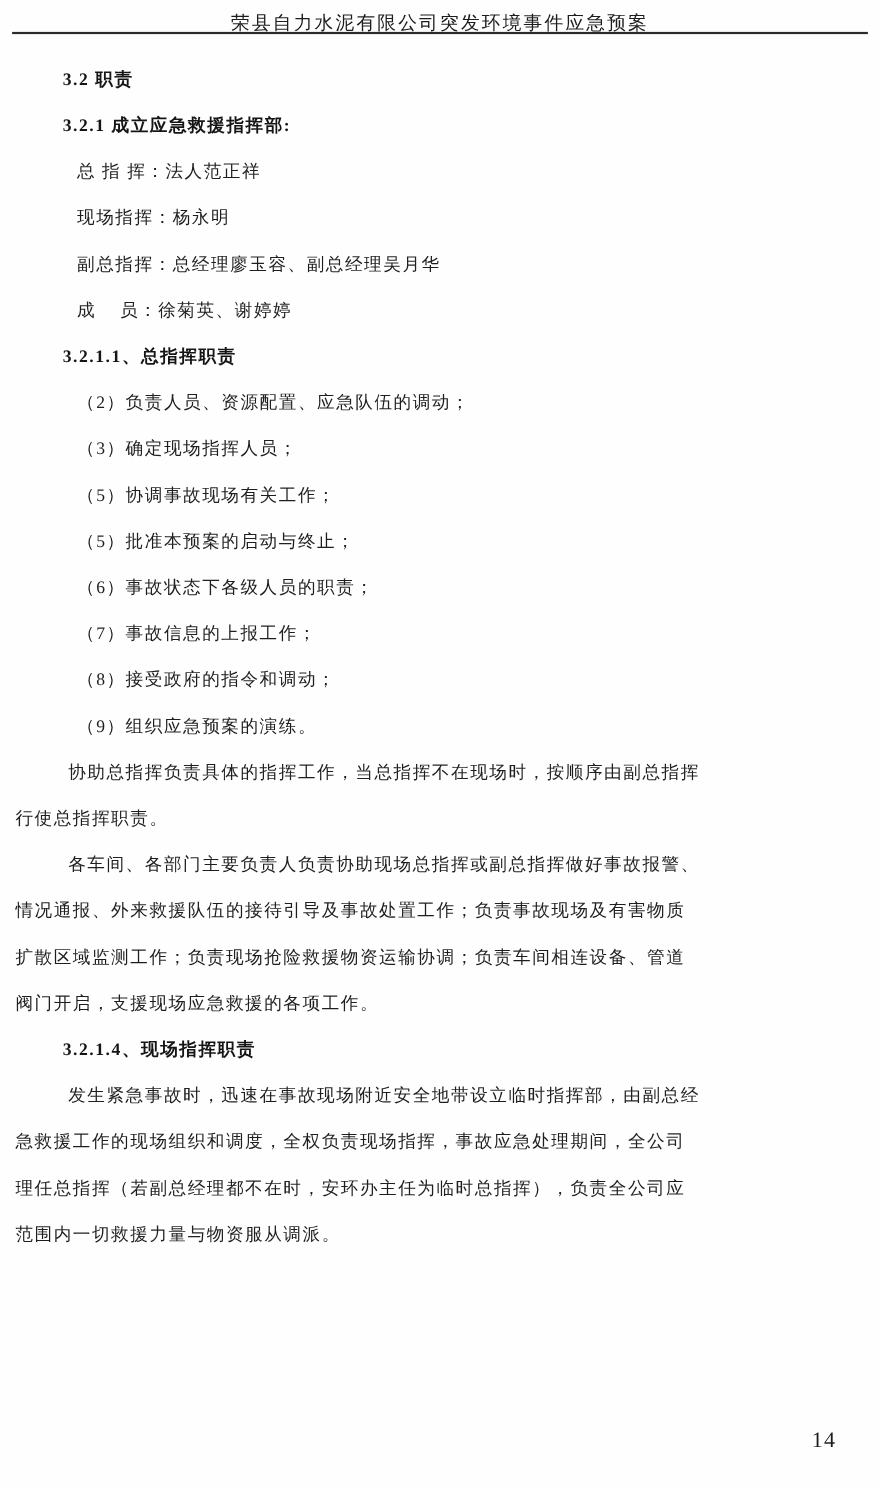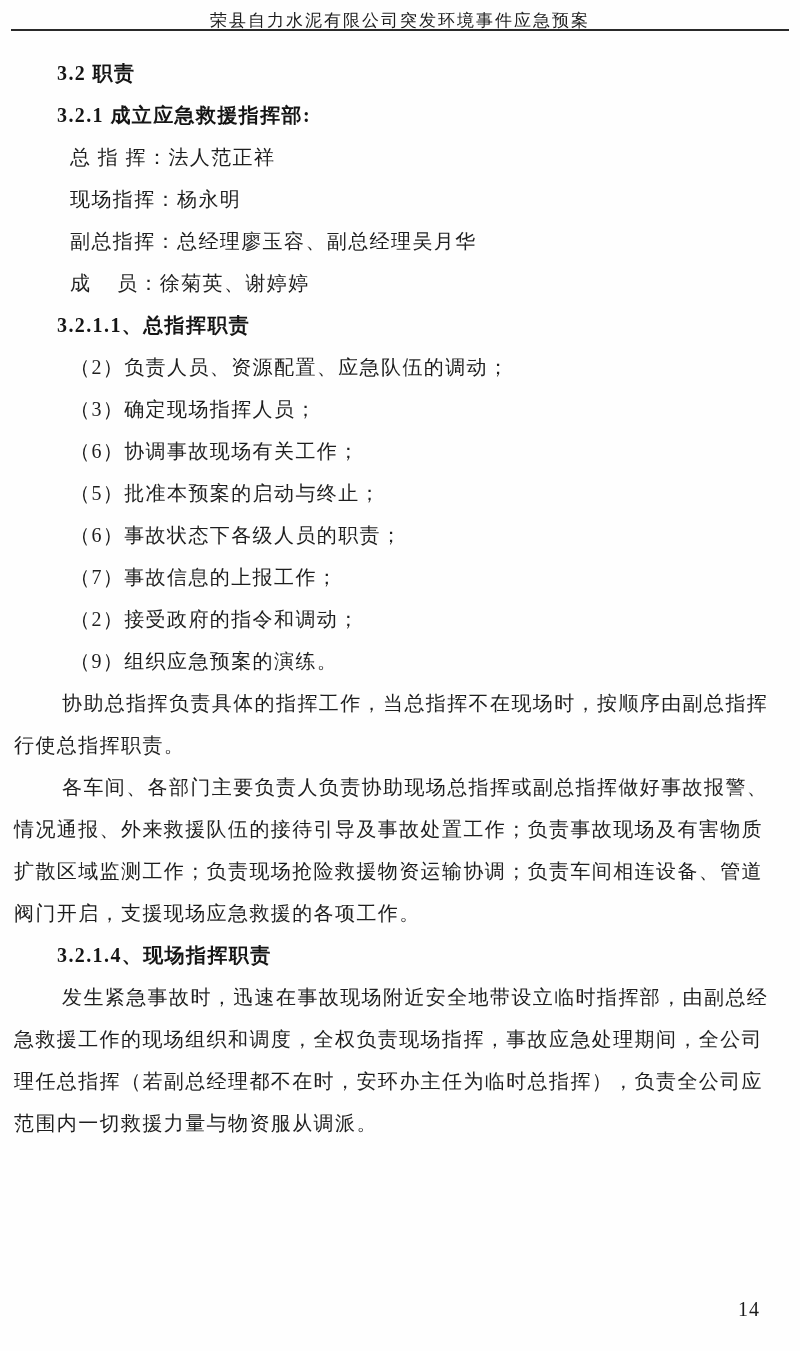--- a/index.html
+++ b/index.html
@@ -30,21 +30,21 @@
     height: 0;
     border-bottom: 2.5px solid #2a2a2a;
   }
   .content {
     position: absolute;
     top: 52px; left: 14px; right: 14px;
   }
   .line {
     height: 42px;
     line-height: 42px;
-    font-size: 20px;
+    font-size: 16px;
     letter-spacing: 1.4px;
     white-space: pre;
     overflow: visible;
   }
   .h  { font-weight: bold; padding-left: 43px; color: #151515; }
   .roster { padding-left: 56px; }
   .item   { padding-left: 56px; }
   .pf { padding-left: 48px; }
   .pc { padding-left: 0; }
   .pagenum {
@@ -67,25 +67,25 @@
   <div class="content">
     <div class="line h">3.2 职责</div>
     <div class="line h">3.2.1 成立应急救援指挥部:</div>
     <div class="line roster">总 指 挥：法人范正祥</div>
     <div class="line roster">现场指挥：杨永明</div>
     <div class="line roster">副总指挥：总经理廖玉容、副总经理吴月华</div>
     <div class="line roster">成    员：徐菊英、谢婷婷</div>
     <div class="line h">3.2.1.1、总指挥职责</div>
     <div class="line item">（2）负责人员、资源配置、应急队伍的调动；</div>
     <div class="line item">（3）确定现场指挥人员；</div>
-    <div class="line item">（6）协调事故现场有关工作；</div>
+    <div class="line item">（5）协调事故现场有关工作；</div>
     <div class="line item">（5）批准本预案的启动与终止；</div>
     <div class="line item">（6）事故状态下各级人员的职责；</div>
     <div class="line item">（7）事故信息的上报工作；</div>
-    <div class="line item">（2）接受政府的指令和调动；</div>
+    <div class="line item">（8）接受政府的指令和调动；</div>
     <div class="line item">（9）组织应急预案的演练。</div>
     <div class="line pf">协助总指挥负责具体的指挥工作，当总指挥不在现场时，按顺序由副总指挥</div>
     <div class="line pc">行使总指挥职责。</div>
     <div class="line pf">各车间、各部门主要负责人负责协助现场总指挥或副总指挥做好事故报警、</div>
     <div class="line pc">情况通报、外来救援队伍的接待引导及事故处置工作；负责事故现场及有害物质</div>
     <div class="line pc">扩散区域监测工作；负责现场抢险救援物资运输协调；负责车间相连设备、管道</div>
     <div class="line pc">阀门开启，支援现场应急救援的各项工作。</div>
     <div class="line h">3.2.1.4、现场指挥职责</div>
     <div class="line pf">发生紧急事故时，迅速在事故现场附近安全地带设立临时指挥部，由副总经</div>
     <div class="line pc">急救援工作的现场组织和调度，全权负责现场指挥，事故应急处理期间，全公司</div>

